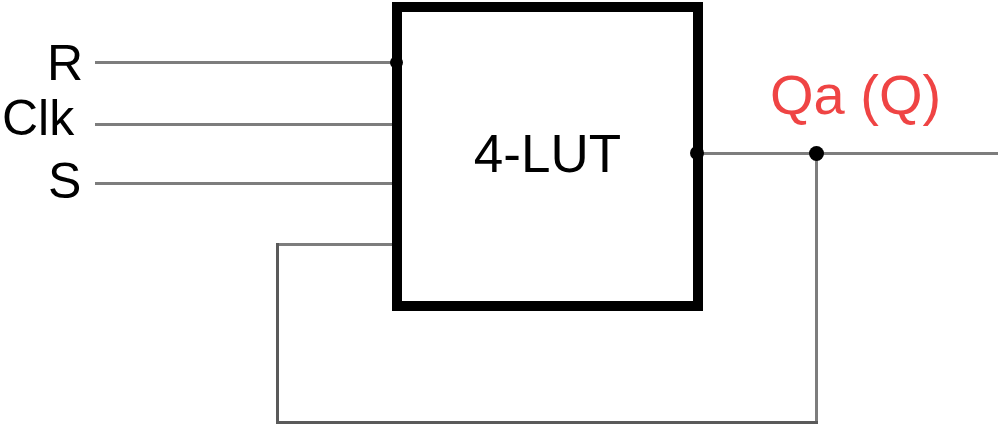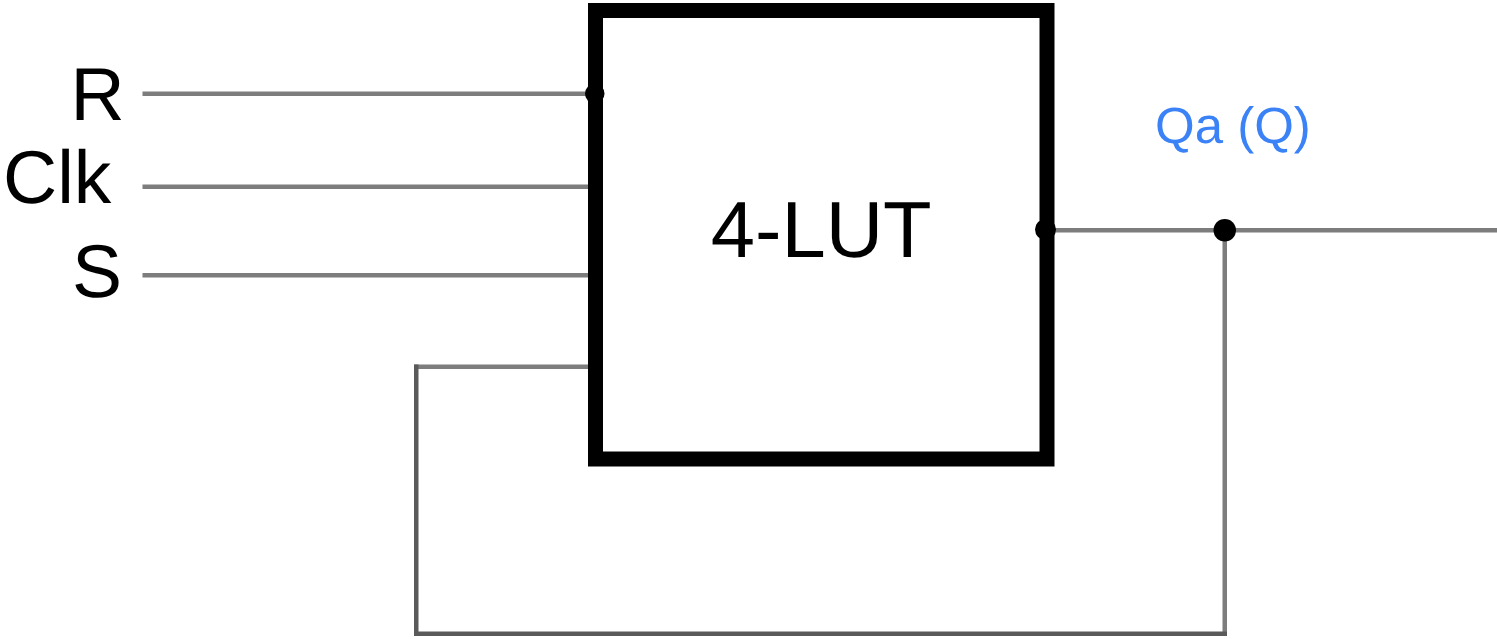--- a/index.html
+++ b/index.html
@@ -49,23 +49,23 @@
   }
   .pin-label {
     position: absolute;
     font-size: 50px;
     line-height: 1;
     color: #000000;
     white-space: nowrap;
   }
   .out-label {
     position: absolute;
-    font-size: 34px;
+    font-size: 56px;
     line-height: 1;
-    color: #3b82f6;
+    color: #ef4444;
     white-space: nowrap;
   }
   
   .wire-input-r    { left: 95px;  top: 61px;  width: 297px; height: 3px; }
   .wire-input-clk  { left: 95px;  top: 123px; width: 297px; height: 3px; }
   .wire-input-s    { left: 95px;  top: 182px; width: 297px; height: 3px; }
   .wire-feedback-in{ left: 276px; top: 243px; width: 116px; height: 3px; }
   .wire-output     { left: 702px; top: 152px; width: 296px; height: 3px; }
   .wire-fb-right   { left: 815px; top: 152px; width: 3px;   height: 272px; }
   .wire-fb-bottom  { left: 276px; top: 421px; width: 542px; height: 3px; }

